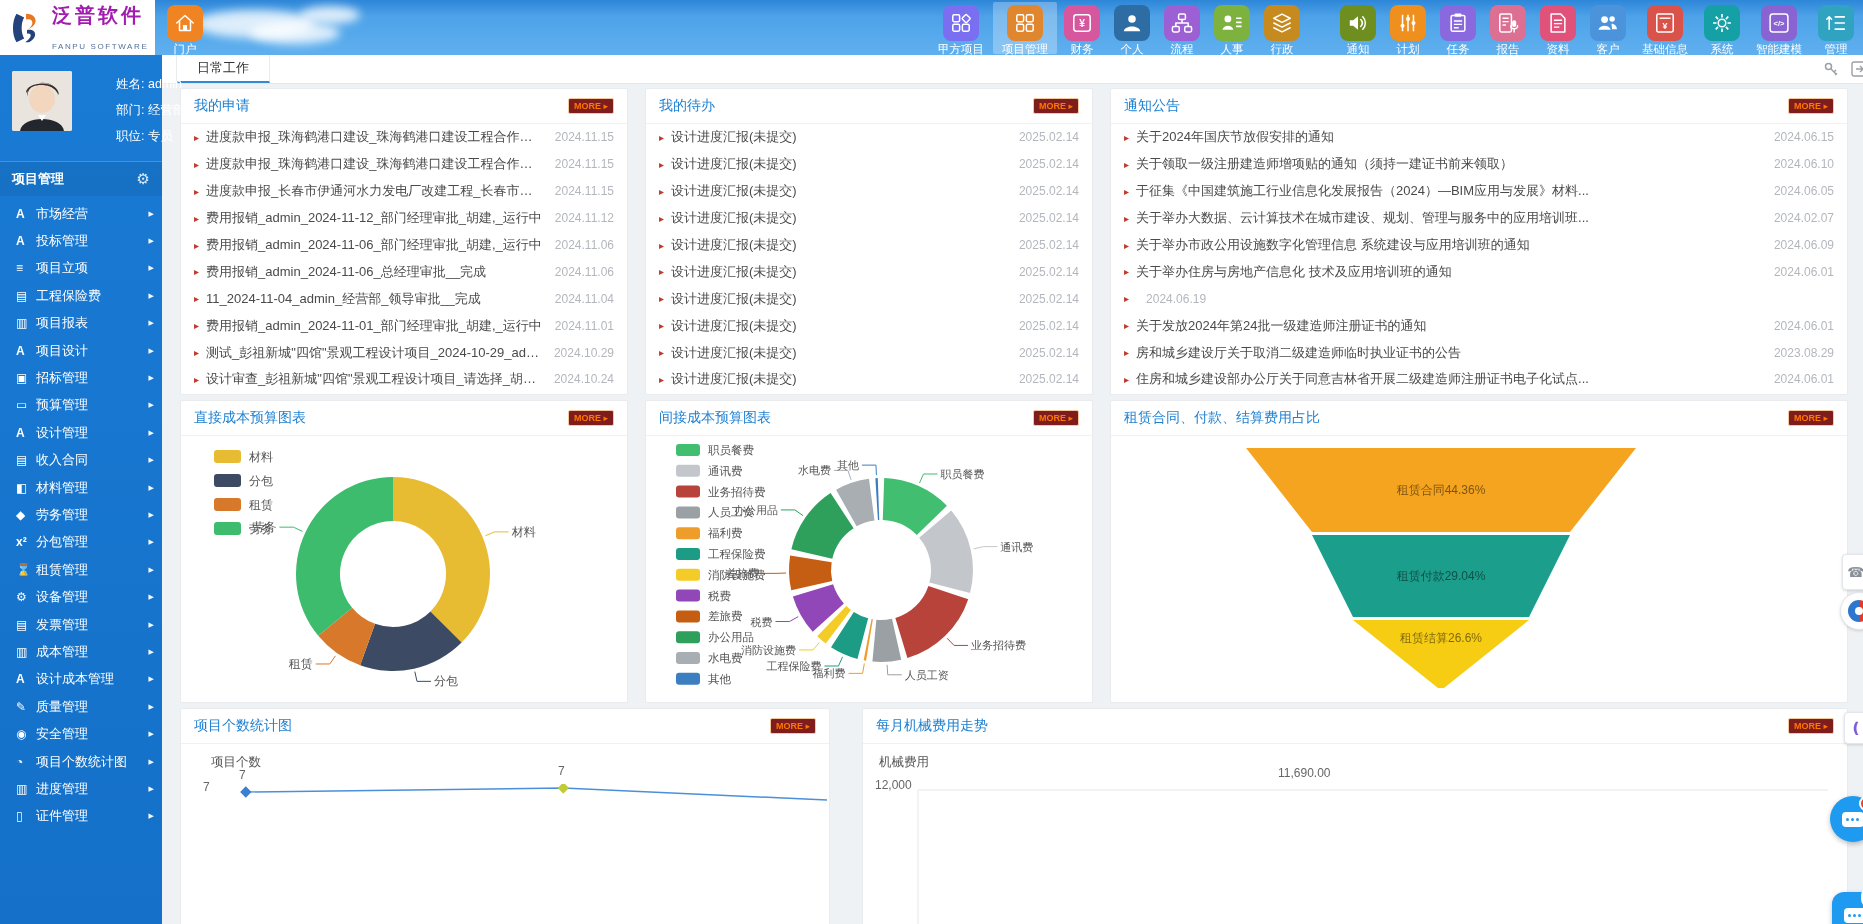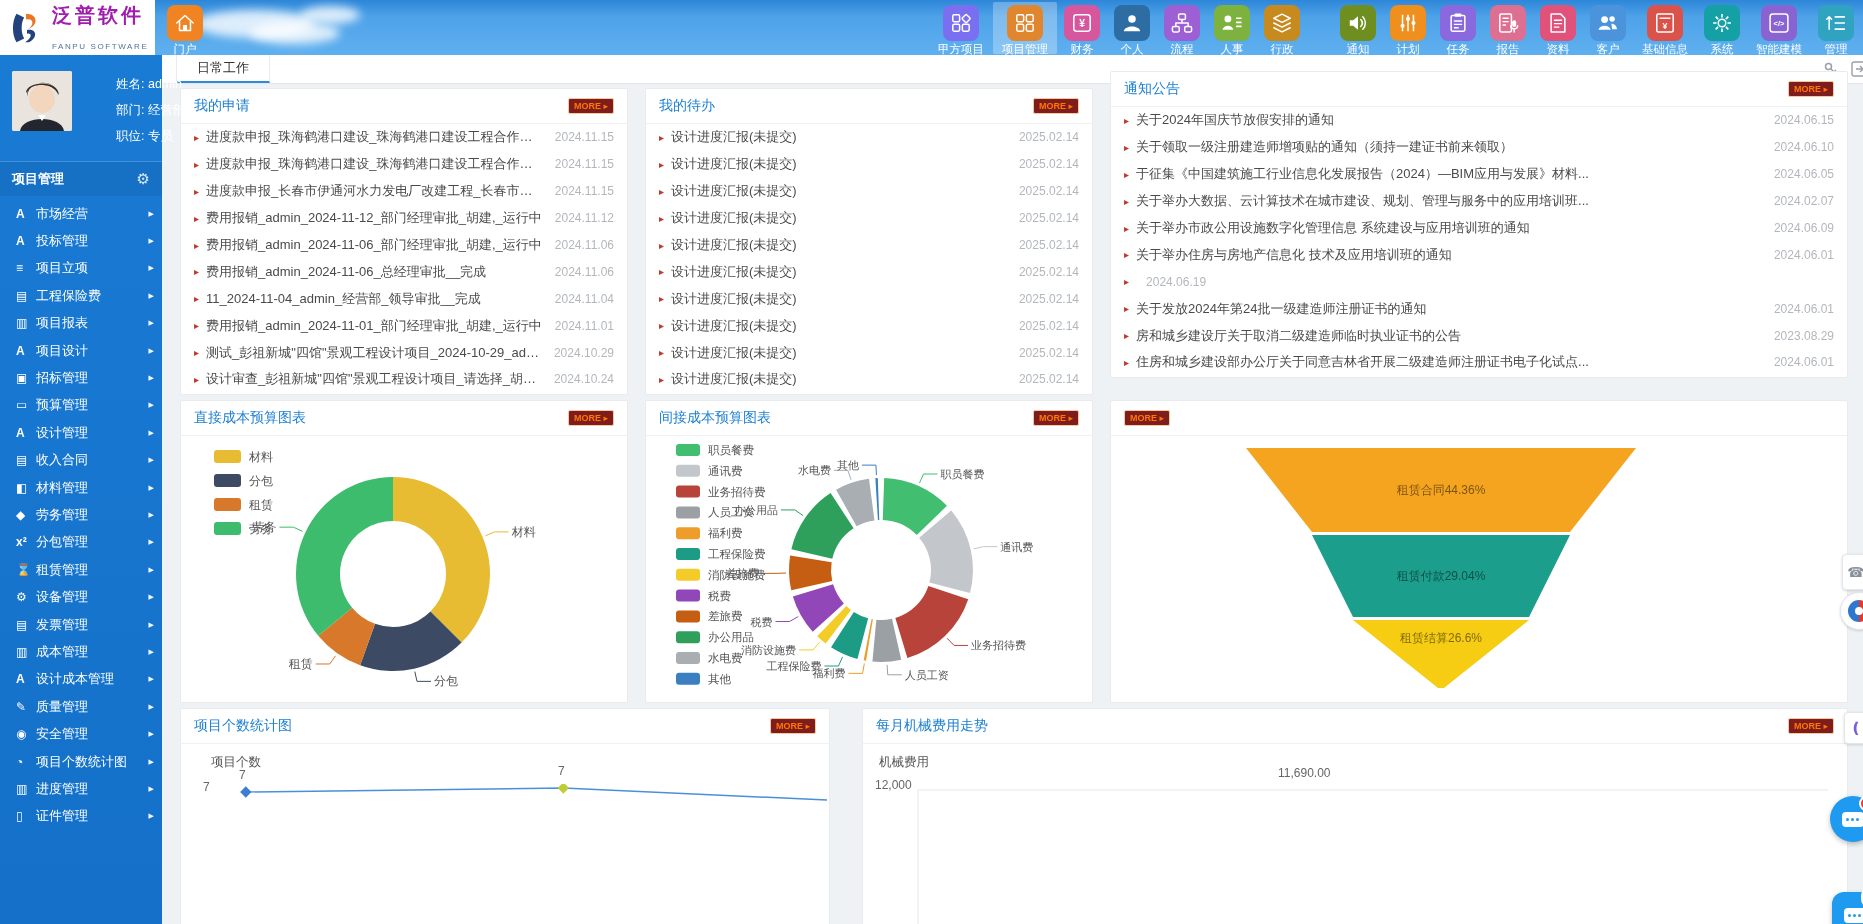--- a/index.html
+++ b/index.html
@@ -545,21 +545,21 @@
     <span class="ltext">设计进度汇报(未提交)</span>
     <span class="ldate">2025.02.14</span>
   </div>
         <div class="lrow">
     <span class="bullet">▸</span>
     <span class="ltext">设计进度汇报(未提交)</span>
     <span class="ldate">2025.02.14</span>
   </div>
       </div>
   </div>
-  <div class="card" style="left:948px;top:16px;width:738px;height:307px;">
+  <div class="card" style="left:948px;top:33px;width:738px;height:307px;">
     <div class="chead">
       <span class="ctitle">通知公告</span>
       <span class="more"><span>MORE</span> <span>▸</span></span>
     </div>
     <div class="list" id="list-notices">
         <div class="lrow">
     <span class="bullet">▸</span>
     <span class="ltext">关于2024年国庆节放假安排的通知</span>
     <span class="ldate">2024.06.15</span>
   </div>
@@ -701,20 +701,21 @@
           <rect x="30" y="195.20000000000002" width="24" height="12" rx="3" fill="#2EA05C"></rect>
           <text x="62" y="205.20000000000002" font-size="11.5" fill="#555">办公用品</text>
           <rect x="30" y="216" width="24" height="12" rx="3" fill="#A9AEB2"></rect>
           <text x="62" y="226" font-size="11.5" fill="#555">水电费</text>
           <rect x="30" y="236.8" width="24" height="12" rx="3" fill="#3C7FC0"></rect>
           <text x="62" y="246.8" font-size="11.5" fill="#555">其他</text>
         </svg></div>
   </div>
   <div class="card" style="left:948px;top:345px;width:738px;height:303px;">
     <div class="chead">
+      <span class="ctitle">租赁合同、付款、结算费用占比</span>
       <span class="more"><span>MORE</span> <span>▸</span></span>
     </div>
     <div class="cbody"><svg id="funnel" width="736" height="266">
           <polygon points="135,12 525,12 459,96 201,96" fill="#F5A41F"></polygon>
           <text x="330" y="58" font-size="12" fill="rgba(0,0,0,0.5)" text-anchor="middle">租赁合同44.36%</text>
           <polygon points="201,99 459,99 418,181 242,181" fill="#1B9E8C"></polygon>
           <text x="330" y="144" font-size="12" fill="rgba(0,0,0,0.5)" text-anchor="middle">租赁付款29.04%</text>
           <polygon points="242,184 418,184 333,252 327,252" fill="#F6CD13"></polygon>
           <text x="330" y="206" font-size="12" fill="rgba(0,0,0,0.5)" text-anchor="middle">租赁结算26.6%</text>
         </svg></div>

